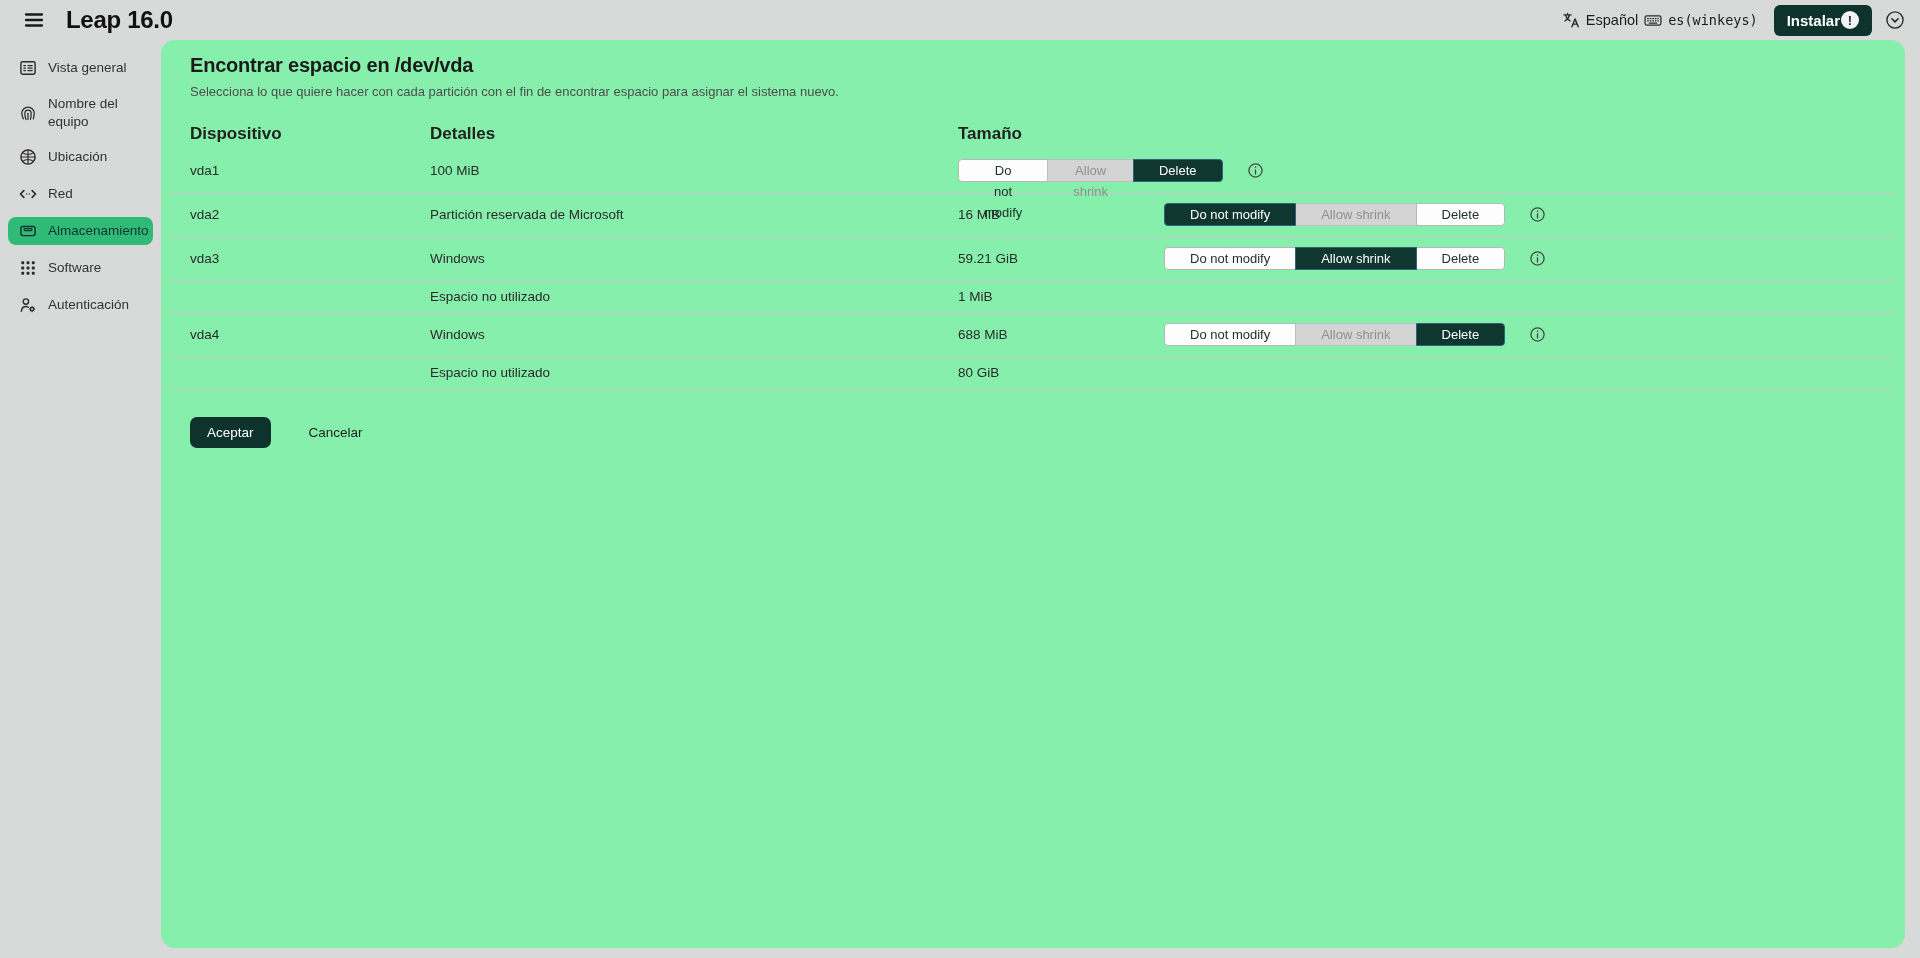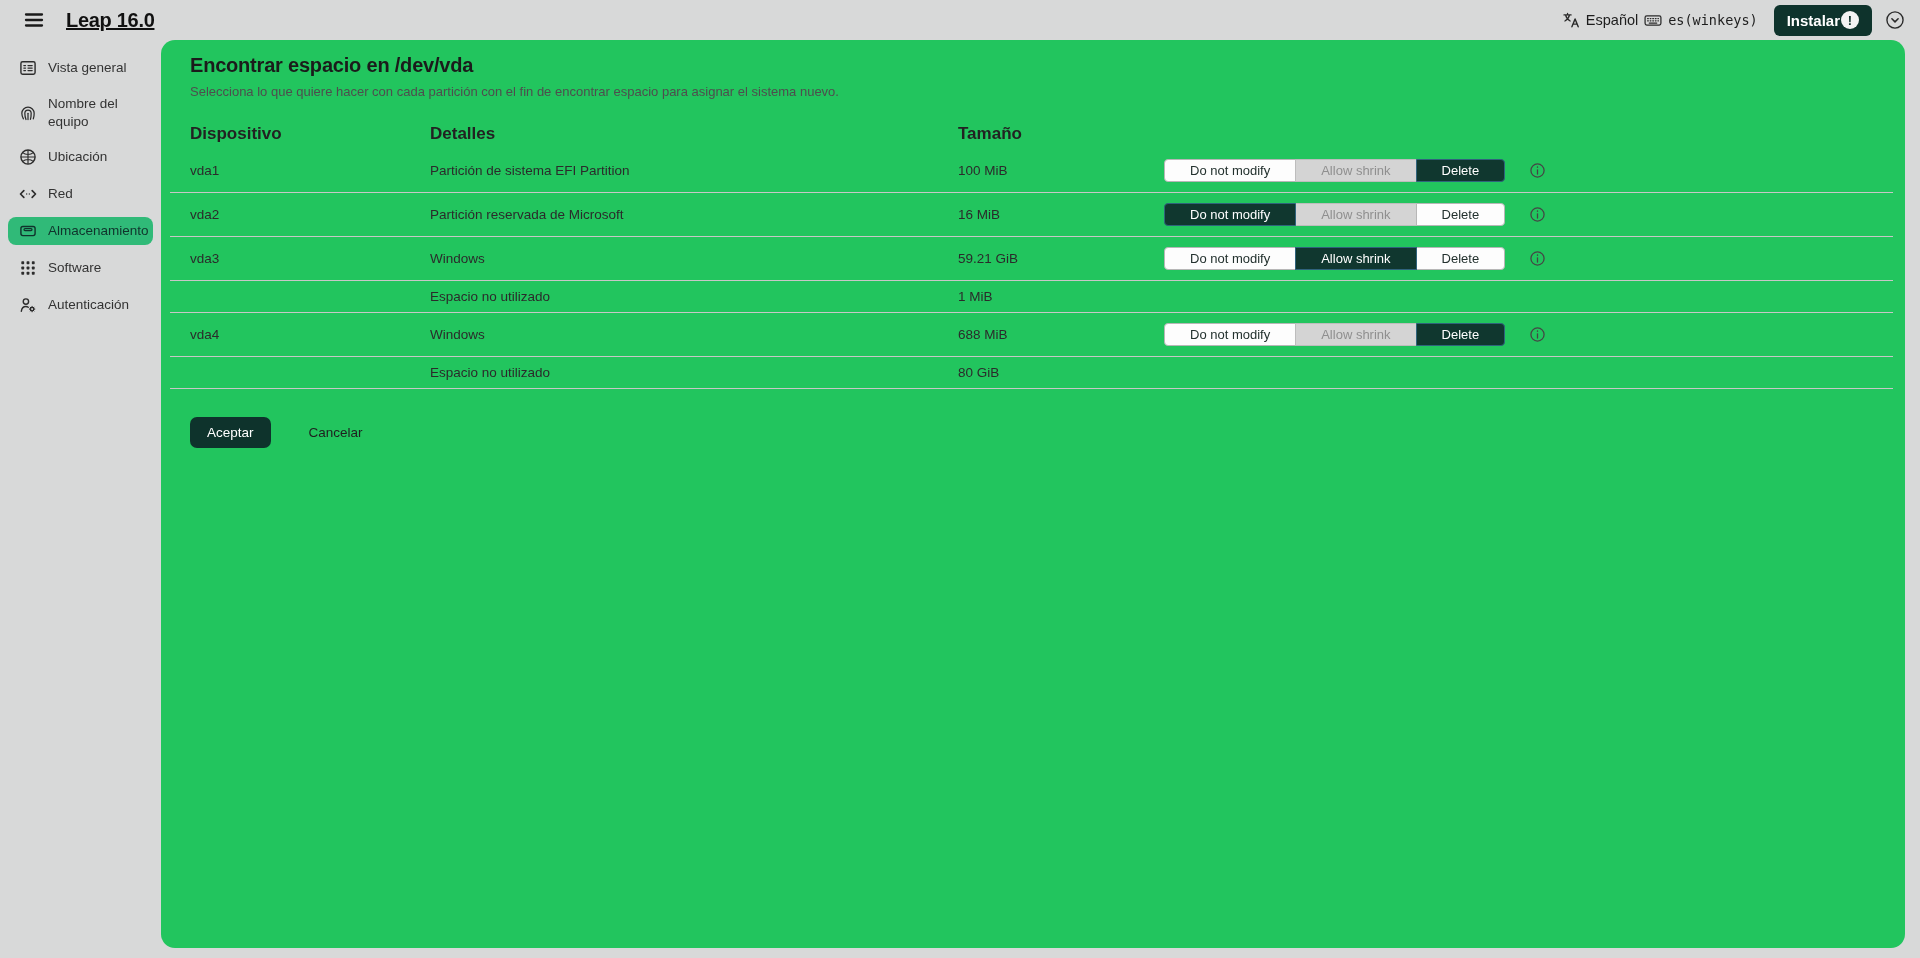--- a/index.html
+++ b/index.html
@@ -12,21 +12,21 @@
   }
   
   .topbar {
     position: absolute; top:0; left:0; width:1920px; height:40px;
     display:flex; align-items:center; padding:0 14px 0 14px;
   }
   .menu-btn {
     background:none; border:none; width:32px; height:32px; margin-left:4px;
     display:grid; place-items:center; color:#1a1a1a; cursor:pointer;
   }
-  .app-title { font-size:20px; font-weight:700; color:#111; margin-left:16px; letter-spacing:-0.3px;text-decoration:underline; }
+  .app-title { font-size:24px; font-weight:700; color:#111; margin-left:16px; letter-spacing:-0.3px; }
   .topbar-right { margin-left:auto; display:flex; align-items:center; gap:10px; }
   .lang-group { display:flex; align-items:center; gap:5px; font-size:14.5px; color:#1d1d1d; margin-right:6px; }
   .lang-group .icn { display:grid; place-items:center; color:#2a2a2a; }
   .mono { font-family:"DejaVu Sans Mono", monospace; font-size:13.5px; }
   .install-btn {
     background:#0e332c; color:#fff; border:none; border-radius:6px;
     height:31px; padding:0 13px; font-size:15px; font-weight:600;
     font-family:"Liberation Sans", sans-serif;
     display:flex; align-items:center; gap:1px; cursor:pointer;
   }
@@ -48,21 +48,21 @@
     font-size:13.5px; color:#333; text-decoration:none; cursor:pointer;
     min-height:28px; line-height:1.3;
   }
   .nav-item .nav-icon { flex:0 0 20px; display:grid; place-items:center; color:#2c2c2c; }
   .nav-item.selected { background:#30ba78; color:#10332c; font-weight:500; }
   .nav-item.selected .nav-icon { color:#10332c; }
 
   
   .panel {
     position:absolute; left:161px; top:40px; width:1744px; height:908px;
-    background:#22c55e; border-radius:14px;
+    background:#86efac; border-radius:14px;
   }
   .panel-inner { padding:14px 12px 0 29px; }
   .page-title { font-size:20px; font-weight:700; color:#1b1b1b; letter-spacing:-0.2px; }
   .page-subtitle { font-size:13px; color:#4e4e4e; margin-top:7px; }
 
   .table { margin:20px 0 0 -20px; }
   .t-row, .t-head {
     display:grid; grid-template-columns:240px 528px 206px 1fr;
     align-items:center; padding-left:20px;
   }
@@ -224,21 +224,20 @@
 
     <div class="table">
       <div class="t-head">
         <span>Dispositivo</span>
         <span>Detalles</span>
         <span>Tamaño</span>
       </div>
 
       <div class="t-row with-actions">
         <span class="c-dev">vda1</span>
-        <span class="c-det">Partición de sistema EFI Partition</span>
         <span class="c-size">100 MiB</span>
         <span class="c-action">
           <span class="seg-group">
             <button class="seg">Do not modify</button>
             <button class="seg seg--disabled">Allow shrink</button>
             <button class="seg seg--selected">Delete</button>
           </span>
           <span class="info">
             <svg width="17" height="17" viewBox="0 0 24 24" fill="none" stroke="currentColor" stroke-width="1.8">
                 <circle cx="12" cy="12" r="9.3"></circle>

